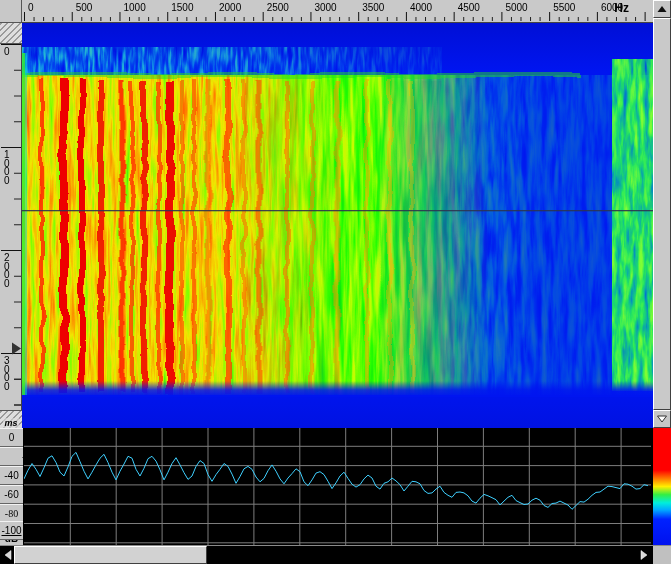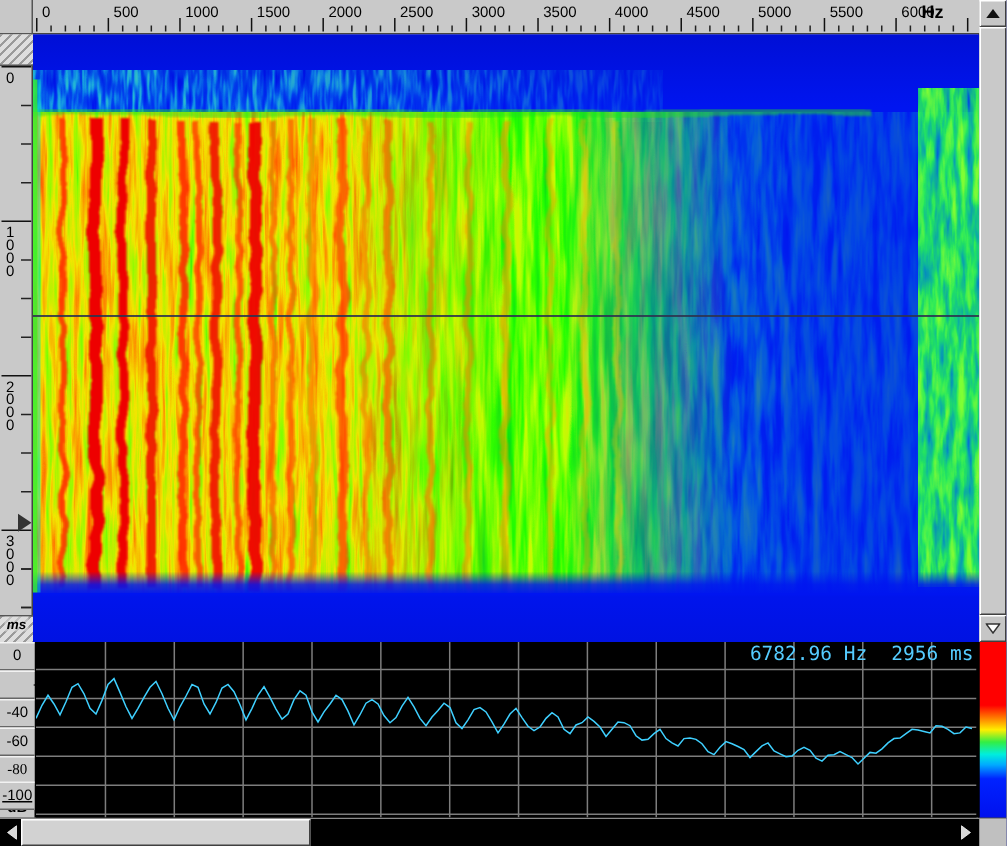--- a/index.html
+++ b/index.html
@@ -11,21 +11,21 @@
        border-bottom:1px solid #444;box-sizing:border-box;}
   .hruler svg text{font-family:"Liberation Sans",sans-serif;font-size:10px;fill:#000;}
   .hz-label{position:absolute;right:24px;top:1px;font-size:12px;font-weight:bold;color:#000;}
   .vruler{position:absolute;left:0;top:23px;width:22px;height:405px;background:#c9c9c9;
        border-right:1px solid #444;box-sizing:border-box;}
   .vruler svg text{font-family:"Liberation Sans",sans-serif;font-size:10px;fill:#000;}
   .hatch{position:absolute;left:0;width:22px;background:repeating-linear-gradient(135deg,#9a9a9a 0px,#9a9a9a 1.5px,#dedede 1.5px,#dedede 4.5px);
        border-bottom:1px solid #555;box-sizing:border-box;}
   .hatch-top{top:0;height:21px;}
   .hatch-bottom{top:387px;height:18px;border-top:1px solid #555;border-bottom:none;
-       display:flex;align-items:flex-start;justify-content:center;}
+       display:flex;align-items:flex-end;justify-content:center;}
   .ms-label{font-size:9px;font-style:italic;font-weight:bold;color:#000;background:rgba(222,222,222,.6);padding:0 1px;}
   .spectro{position:absolute;left:22px;top:23px;width:631px;height:405px;background:#0015f0;border-right:1px solid #222;box-sizing:border-box;}
   .vscroll{position:absolute;left:653px;top:0;width:18px;height:428px;background:#c0c0c0;}
   .sbtn{position:absolute;left:0;width:18px;height:18px;background:#c6c6c6;
        border:1px solid;border-color:#fff #404040 #404040 #fff;box-sizing:border-box;
        display:flex;align-items:center;justify-content:center;}
   .vthumb{position:absolute;left:0;top:18px;width:18px;height:392px;background:#c9c9c9;
        border:1px solid;border-color:#fff #404040 #404040 #fff;box-sizing:border-box;}
   .bottom-panel{position:absolute;left:0;top:428px;width:671px;height:118px;background:#000;
        border-bottom:1px solid #8a8a8a;box-sizing:border-box;}
@@ -357,24 +357,20 @@
           <line x1="275.8" y1="0" x2="275.8" y2="117" stroke="#7d7d7d" stroke-width="1"></line>
           <line x1="321.7" y1="0" x2="321.7" y2="117" stroke="#7d7d7d" stroke-width="1"></line>
           <line x1="367.6" y1="0" x2="367.6" y2="117" stroke="#7d7d7d" stroke-width="1"></line>
           <line x1="413.5" y1="0" x2="413.5" y2="117" stroke="#7d7d7d" stroke-width="1"></line>
           <line x1="459.4" y1="0" x2="459.4" y2="117" stroke="#7d7d7d" stroke-width="1"></line>
           <line x1="505.3" y1="0" x2="505.3" y2="117" stroke="#7d7d7d" stroke-width="1"></line>
           <line x1="551.1999999999999" y1="0" x2="551.1999999999999" y2="117" stroke="#7d7d7d" stroke-width="1"></line>
           <line x1="597.0999999999999" y1="0" x2="597.0999999999999" y2="117" stroke="#7d7d7d" stroke-width="1"></line>
           <polyline points="0,50.9 4,42.2 8,35.5 12,41.3 16,48.5 20,39.8 24,30.2 28,27.8 32,34.5 36,44.2 40,48.0 44,38.9 48,28.3 52,24.4 56,33.6 60,43.2 64,50.9 68,44.2 72,36.9 76,30.2 80,26.3 84,34.5 88,44.2 92,51.9 96,43.2 100,36.0 104,28.3 108,30.2 112,41.3 116,48.0 120,40.3 124,30.7 128,28.3 132,33.1 136,41.8 140,51.9 144,44.2 148,35.5 152,29.7 156,36.9 160,44.7 164,51.4 168,48.0 172,38.4 176,32.6 180,35.5 184,46.6 188,53.3 192,46.6 196,41.3 200,35.5 204,38.4 208,46.1 212,55.3 216,48.5 220,40.8 224,38.4 228,41.3 232,49.0 236,53.8 240,50.4 244,42.7 248,36.9 252,43.2 256,50.9 260,55.8 264,50.0 268,45.6 272,40.8 276,43.7 280,53.8 284,57.7 288,51.9 292,45.1 296,43.7 300,46.6 304,53.3 308,60.6 312,54.8 316,48.0 320,44.2 324,50.4 328,56.2 332,59.1 336,56.7 340,50.9 344,47.1 348,50.0 352,58.2 356,61.1 360,55.3 364,53.8 368,50.0 372,52.9 376,56.7 380,63.0 384,58.2 388,53.3 392,53.8 396,55.8 400,62.5 404,65.4 408,64.9 412,61.1 416,58.2 420,64.4 424,67.3 428,69.3 432,64.4 436,64.0 440,64.9 444,67.8 448,73.1 452,75.1 456,70.2 460,66.4 464,67.8 468,69.7 472,71.7 476,77.0 480,73.1 484,69.3 488,67.3 492,72.6 496,74.6 500,76.5 504,76.0 508,72.2 512,70.2 516,72.2 520,77.5 524,79.4 528,75.5 532,75.1 536,73.1 540,75.1 544,77.0 548,81.3 552,77.5 556,73.6 560,74.1 564,71.2 568,67.3 572,64.4 576,64.0 580,61.1 584,58.2 588,58.6 592,59.6 596,60.6 600,55.8 604,56.2 608,58.2 612,61.1 616,60.6 620,56.7 624,57.7" fill="none" stroke="#3fd0ff" stroke-width="1"></polyline>
         </svg>
-      <div class="readout">
-        <span>6782.96 Hz</span>
-        <span>2956 ms</span>
-      </div>
     </div>
     <div class="colorbar" id="colorbar" style="background: linear-gradient(rgb(255, 0, 0) 0%, rgb(255, 0, 0) 36%, rgb(255, 136, 0) 44%, rgb(255, 238, 0) 50%, rgb(51, 238, 68) 57%, rgb(0, 238, 221) 64%, rgb(0, 170, 255) 70%, rgb(0, 34, 255) 78%, rgb(0, 17, 238) 100%);"></div>
   </div>
 
   <div class="hscroll">
     <div class="hbtn" style="left:0">
       <svg width="8" height="10">
           <path d="M7 0.5 L7 9.5 L1 5 Z" fill="#d8d8d8" stroke="#fff" stroke-width="0.5"></path>
         </svg>
     </div>

